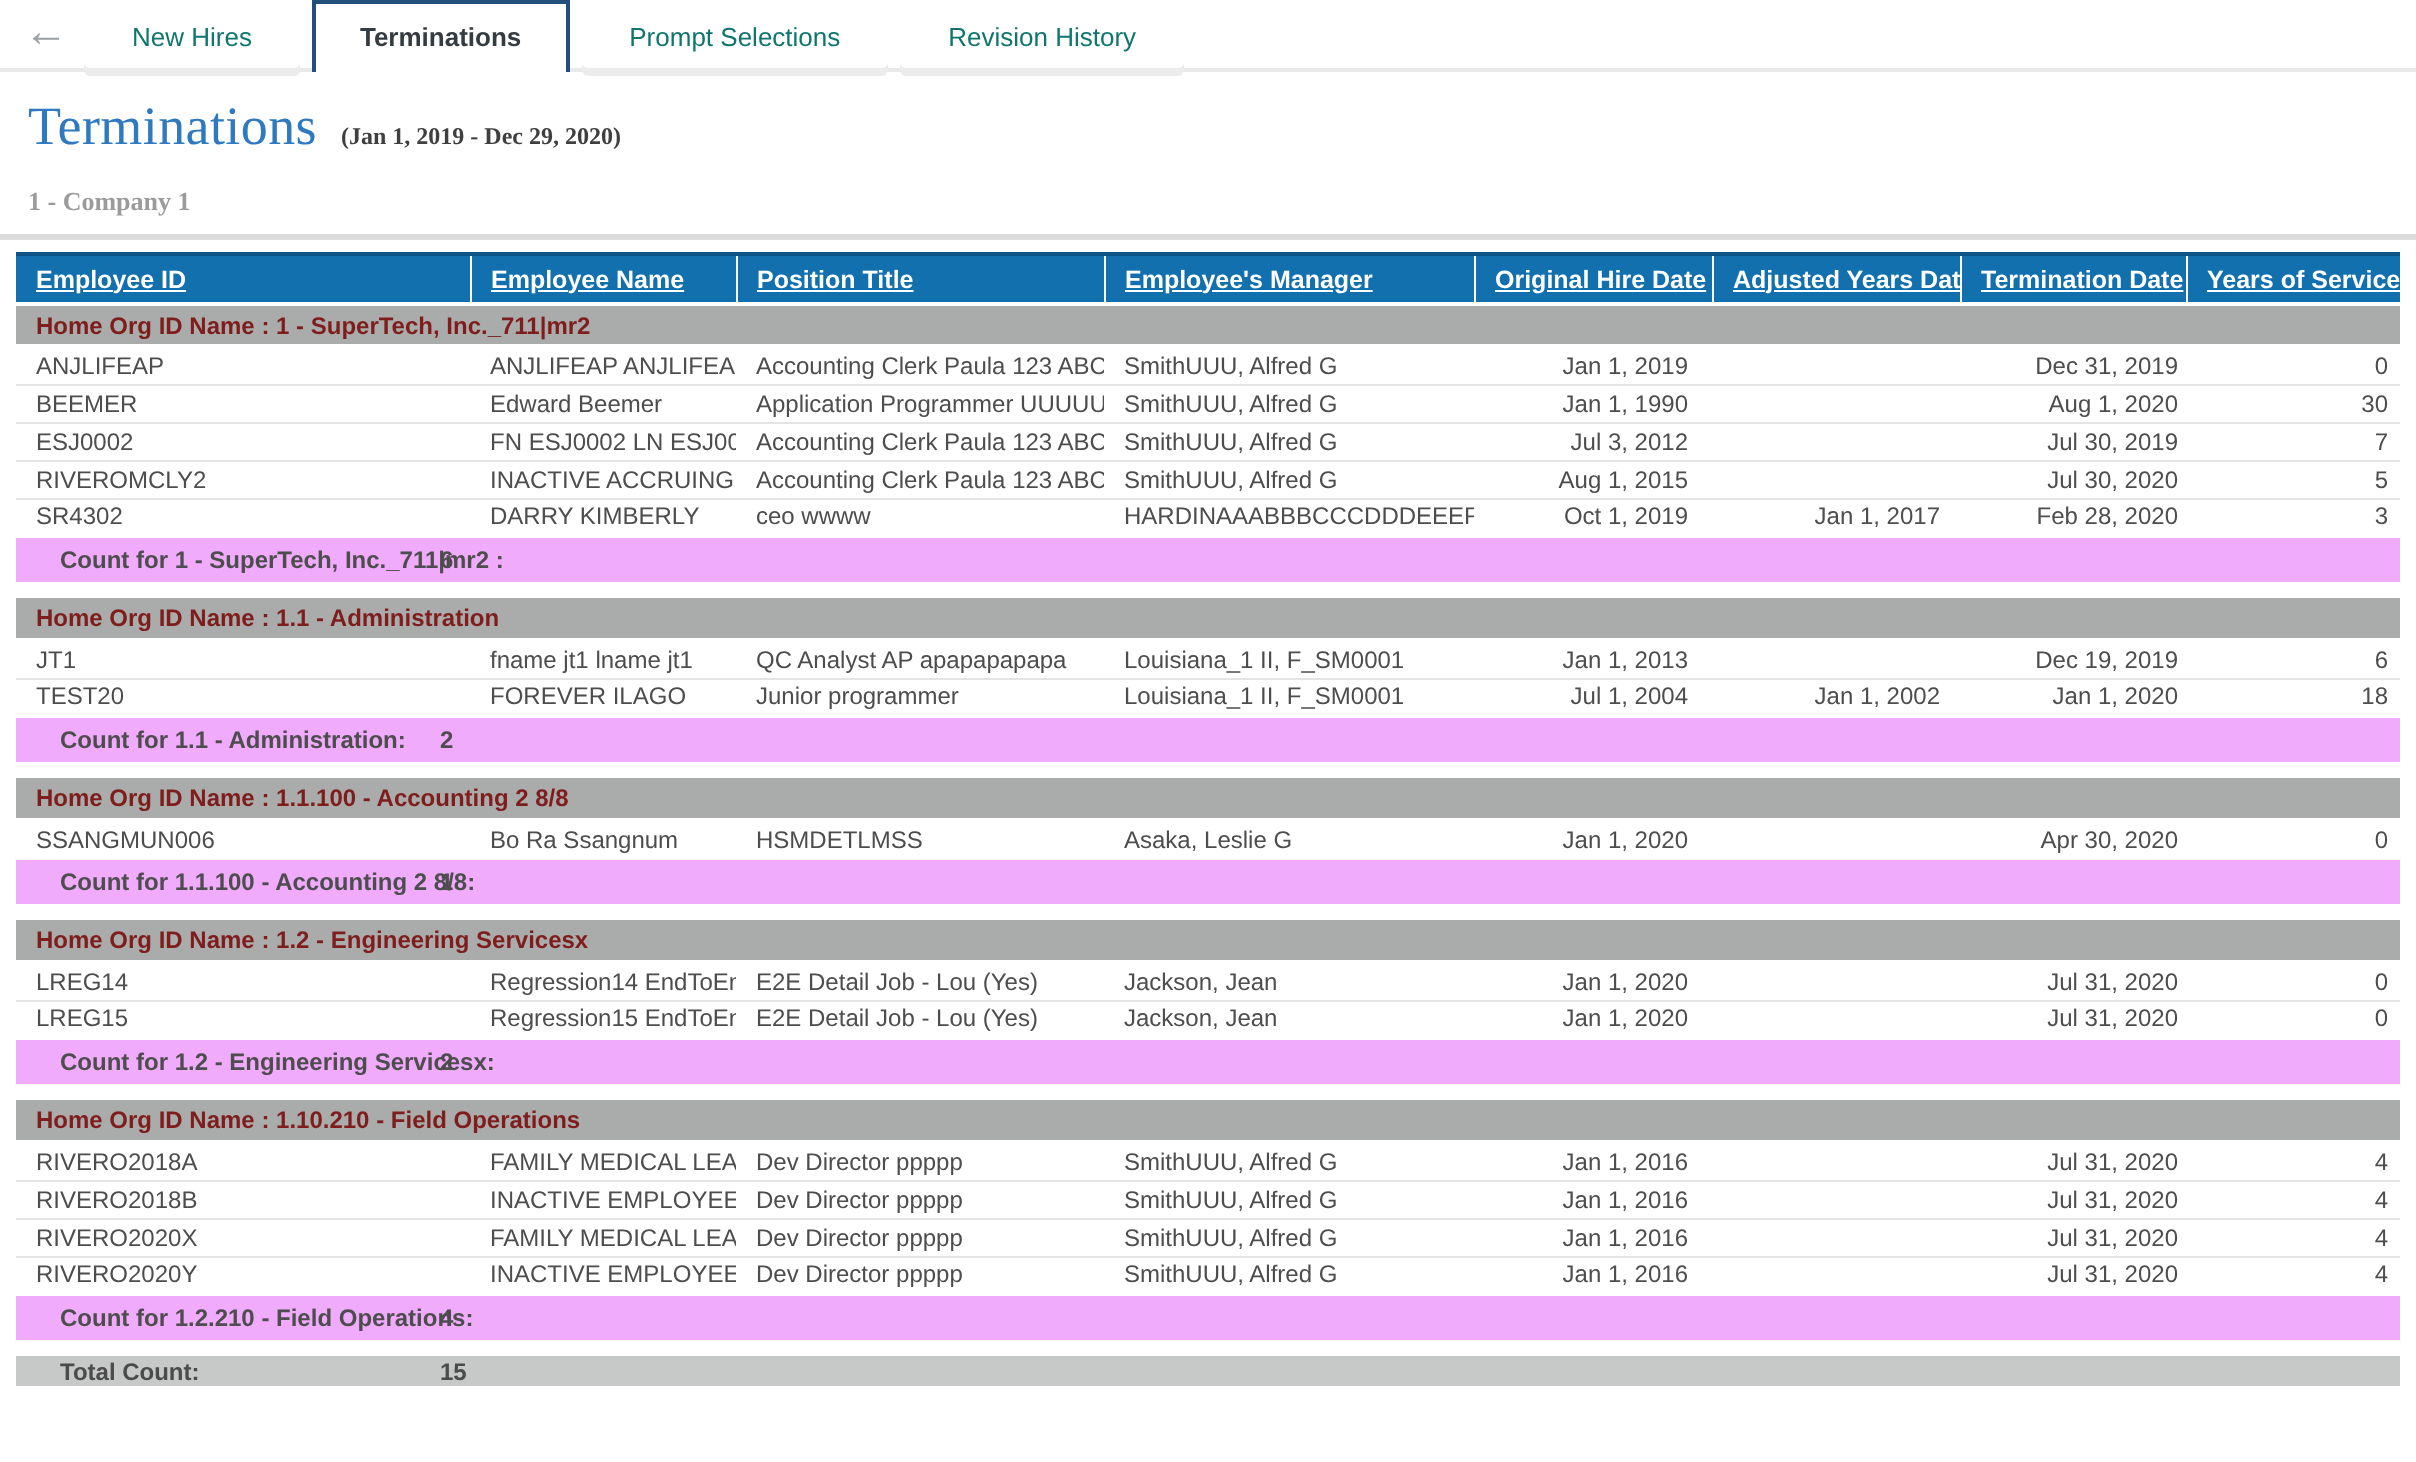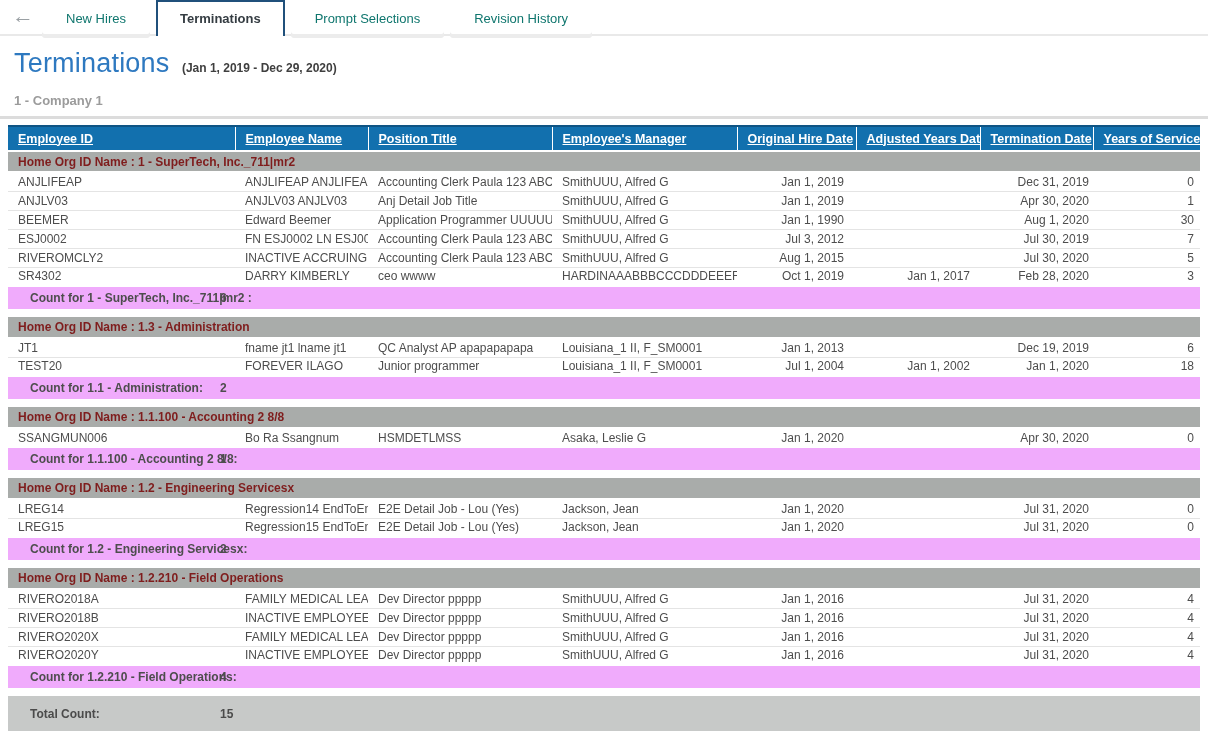--- a/index.html
+++ b/index.html
@@ -30,21 +30,21 @@
     color: #343c42; font-weight: bold;
     border: 2px solid #20507b; border-bottom: none;
     border-radius: 0;
     box-shadow: none;
     background: #fff;
     margin-bottom: -2px; padding-bottom: 10px;
     position: relative; z-index: 2;
   }
 
   
-  .title-block { padding: 12px 0 0 14px; }
+  .title-block { padding: 12px 0 0 14px; font-family: Liberation Serif, serif; }
   .page-title { display: inline; color: #2e79c0; font-size: 27px; font-weight: normal; letter-spacing: 0.2px; }
   .date-range { font-size: 12px; color: #3f3f3f; font-weight: bold; margin-left: 8px; }
   .company-line { margin-top: 14px; font-size: 13px; font-weight: bold; color: #9b9b9b; }
   .title-divider { margin-top: 8px; border-bottom: 3px solid #dcdcdc; }
 
   
   table.report { border-collapse: collapse; table-layout: fixed; width: 1192px; margin: 6px 8px 30px 8px; }
   thead th {
     background: #1270ae; color: #ffffff; font-size: 12.5px; font-weight: bold;
     text-align: left; height: 25px; padding: 0 4px 0 10px;
@@ -74,21 +74,21 @@
     background: #f0abfc; height: 23px; font-size: 12px; font-weight: bold;
     color: #4d4d4d; position: relative; border-top: 2px solid #ffffff;
     white-space: nowrap;
   }
   .count-label { margin-left: 22px; }
   .count-value { position: absolute; left: 212px; top: 50%; transform: translateY(-50%); }
 
   tr.spacer-row td { height: 8px; background: #ffffff; }
 
   tr.total-row td {
-    background: #c7c9c8; height: 36px; font-size: 12px; font-weight: bold;
+    background: #c7c9c8; height: 15px; font-size: 12px; font-weight: bold;
     color: #4b4b4b; position: relative; white-space: nowrap;
   }
 </style>
 </head>
 <body>
 
 <div class="tabbar">
   <span class="back-arrow">←</span>
   <div class="tab">New Hires</div>
   <div class="tab active">Terminations</div>
@@ -134,30 +134,20 @@
         <td class="c0">ANJLIFEAP</td>
         <td class="c1">ANJLIFEAP ANJLIFEAP</td>
         <td class="c2">Accounting Clerk Paula 123 ABC</td>
         <td class="c3">SmithUUU, Alfred G</td>
         <td class="c4">Jan 1, 2019</td>
         <td class="c5"></td>
         <td class="c6">Dec 31, 2019</td>
         <td class="c7">0</td>
       </tr>
       <tr class="data-row">
-        <td class="c0">ANJLV03</td>
-        <td class="c1">ANJLV03 ANJLV03</td>
-        <td class="c2">Anj Detail Job Title</td>
-        <td class="c3">SmithUUU, Alfred G</td>
-        <td class="c4">Jan 1, 2019</td>
-        <td class="c5"></td>
-        <td class="c6">Apr 30, 2020</td>
-        <td class="c7">1</td>
-      </tr>
-      <tr class="data-row">
         <td class="c0">BEEMER</td>
         <td class="c1">Edward Beemer</td>
         <td class="c2">Application Programmer UUUUUUU</td>
         <td class="c3">SmithUUU, Alfred G</td>
         <td class="c4">Jan 1, 1990</td>
         <td class="c5"></td>
         <td class="c6">Aug 1, 2020</td>
         <td class="c7">30</td>
       </tr>
       <tr class="data-row">
@@ -190,21 +180,21 @@
         <td class="c6">Feb 28, 2020</td>
         <td class="c7">3</td>
       </tr>
       <tr class="count-row">
         <td colspan="8"><span class="count-label">Count for 1 - SuperTech, Inc._711|mr2 :</span><span class="count-value">6</span></td>
       </tr>
       <tr class="spacer-row">
         <td colspan="8"></td>
       </tr>
       <tr class="group-row">
-        <td colspan="8">Home Org ID Name : 1.3 - Administration</td>
+        <td colspan="8">Home Org ID Name : 1.1 - Administration</td>
       </tr>
       <tr class="data-row">
         <td class="c0">JT1</td>
         <td class="c1">fname jt1 lname jt1</td>
         <td class="c2">QC Analyst AP apapapapapa</td>
         <td class="c3">Louisiana_1 II, F_SM0001</td>
         <td class="c4">Jan 1, 2013</td>
         <td class="c5"></td>
         <td class="c6">Dec 19, 2019</td>
         <td class="c7">6</td>
@@ -267,21 +257,21 @@
         <td class="c6">Jul 31, 2020</td>
         <td class="c7">0</td>
       </tr>
       <tr class="count-row">
         <td colspan="8"><span class="count-label">Count for 1.2 - Engineering Servicesx:</span><span class="count-value">2</span></td>
       </tr>
       <tr class="spacer-row">
         <td colspan="8"></td>
       </tr>
       <tr class="group-row">
-        <td colspan="8">Home Org ID Name : 1.2.210 - Field Operations</td>
+        <td colspan="8">Home Org ID Name : 1.10.210 - Field Operations</td>
       </tr>
       <tr class="data-row">
         <td class="c0">RIVERO2018A</td>
         <td class="c1">FAMILY MEDICAL LEAVE</td>
         <td class="c2">Dev Director ppppp</td>
         <td class="c3">SmithUUU, Alfred G</td>
         <td class="c4">Jan 1, 2016</td>
         <td class="c5"></td>
         <td class="c6">Jul 31, 2020</td>
         <td class="c7">4</td>

